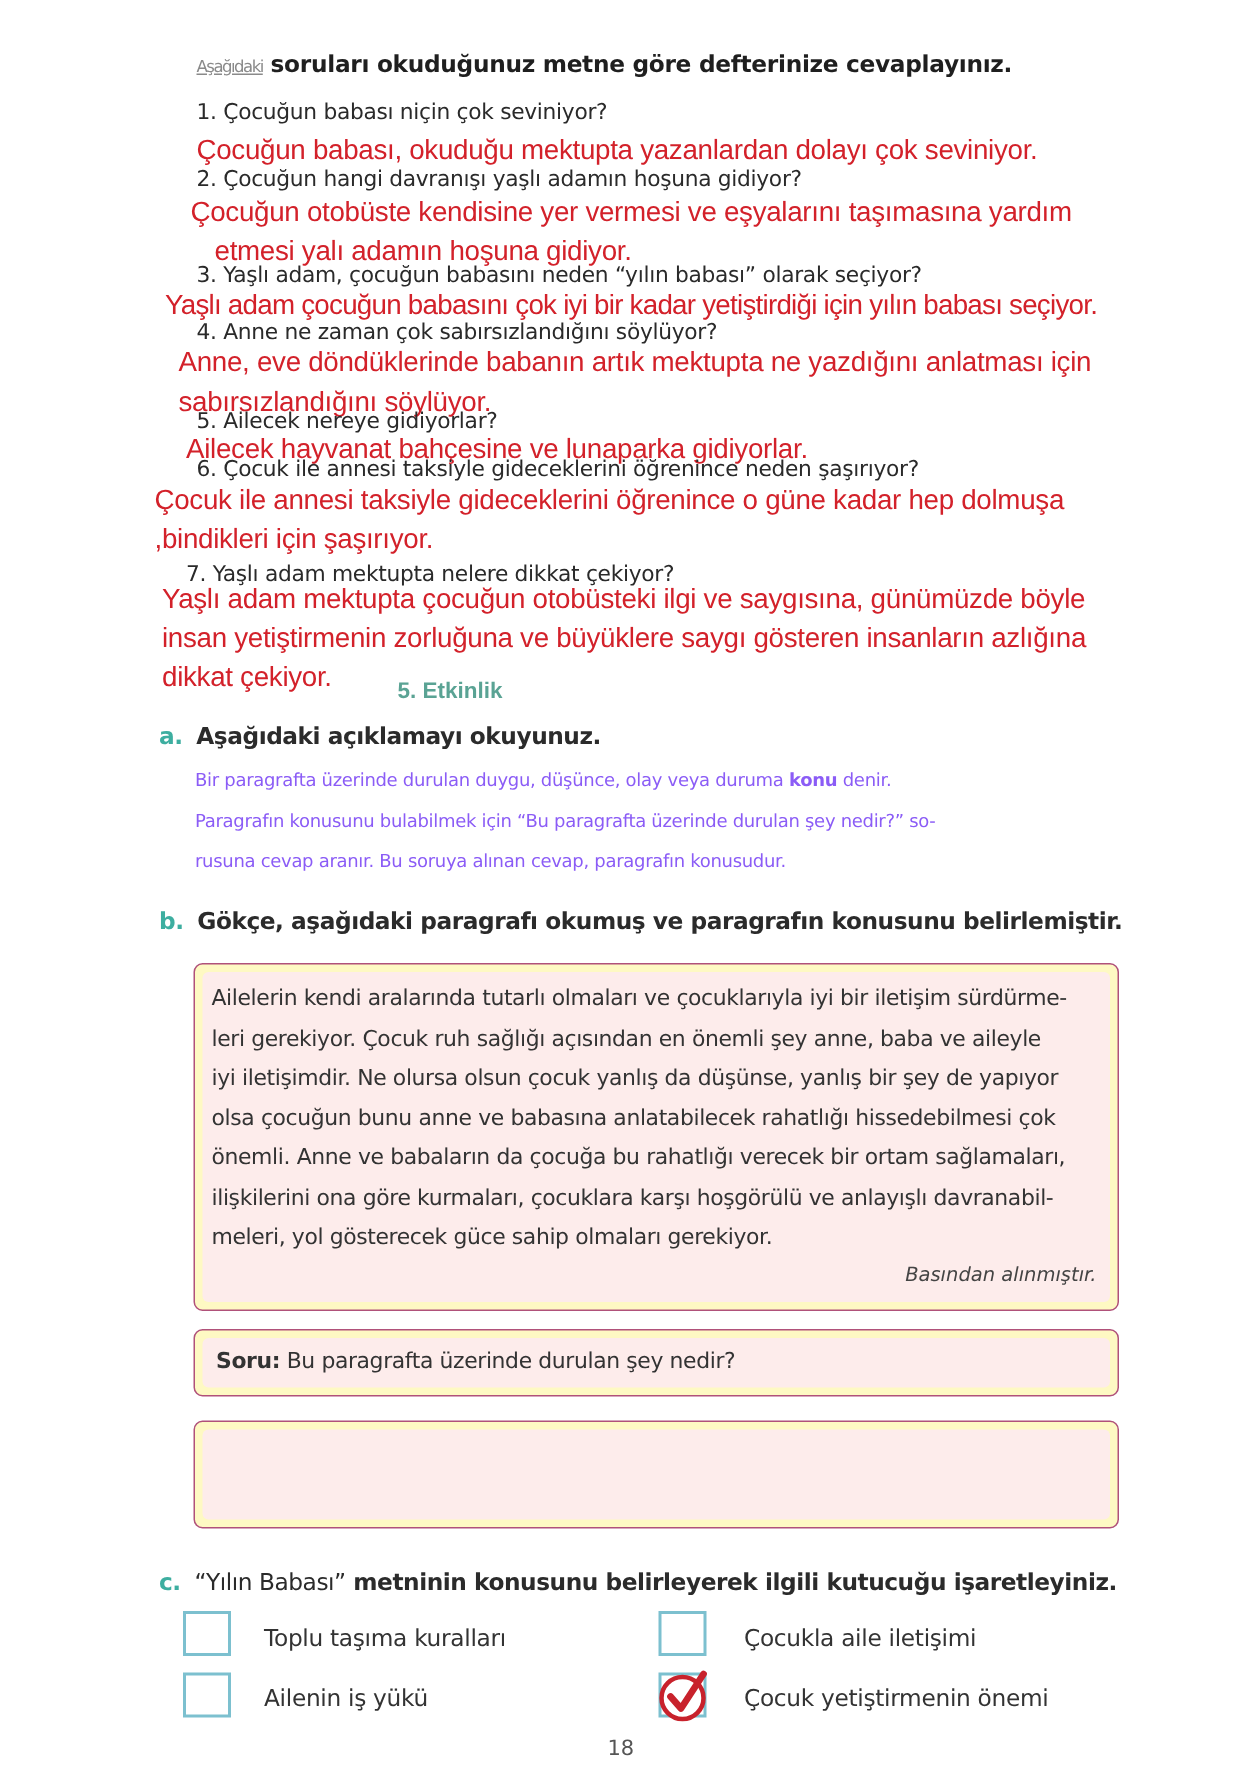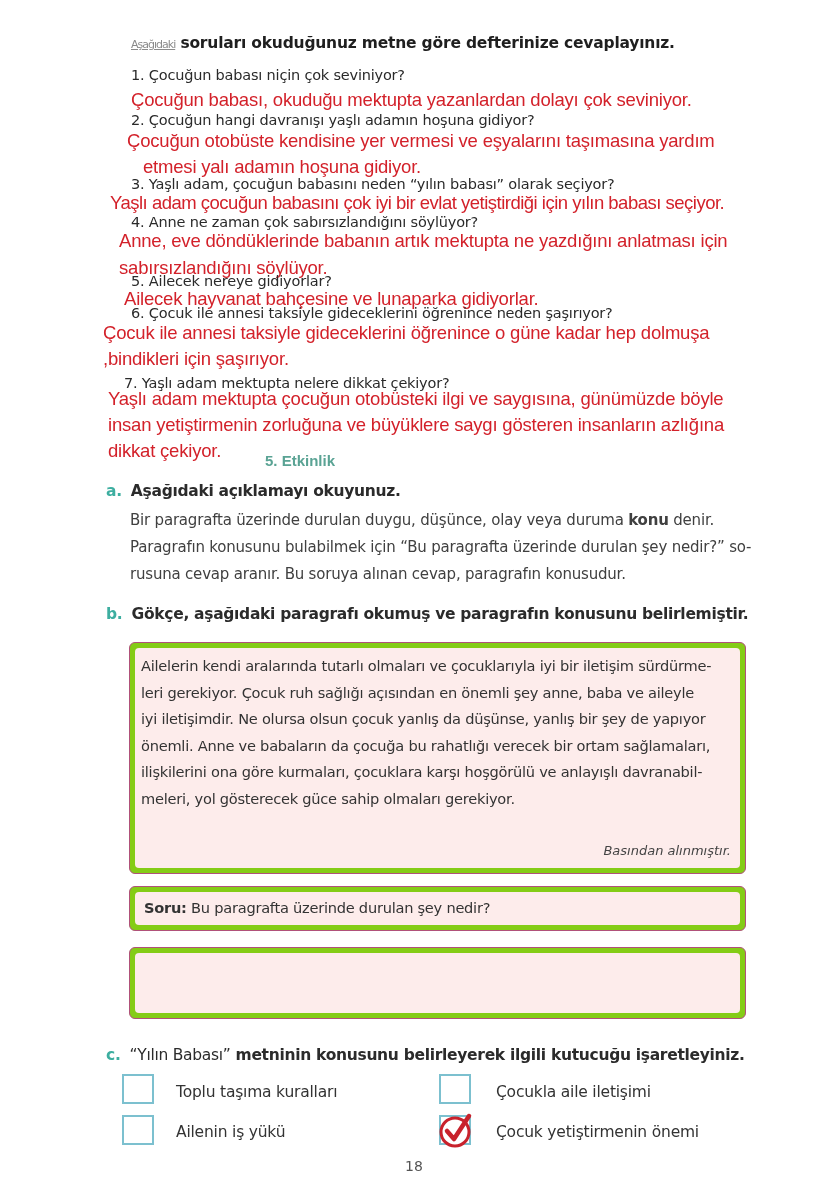--- a/index.html
+++ b/index.html
@@ -8,23 +8,23 @@
     font-family: "DejaVu Sans", sans-serif; color: #2b2b2b;
   }
   .abs { position: absolute; white-space: nowrap; }
   .instr { left: 131px; top: 34px; font-size: 15.5px; font-weight: bold; color: #1f1f1f; letter-spacing: -0.2px; }
   .instr .scr { color: #8a8a8a; font-weight: normal; font-size: 11px; letter-spacing: -1px; text-decoration: underline; }
   .q { font-size: 14.5px; color: #2a2a2a; letter-spacing: -0.2px; }
   .ans { font-family: "Liberation Sans", sans-serif; font-size: 18.5px; color: #d3212a; letter-spacing: -0.2px; }
   .etk { left: 265px; top: 452px; font-size: 15px; font-weight: bold; color: #5aa394; font-family: "Liberation Sans", sans-serif; }
   .sec-letter { color: #3daea0; font-weight: bold; }
   .sec-title { font-size: 15.5px; font-weight: bold; color: #2b2b2b; letter-spacing: -0.3px; }
-  .body-text { font-size: 15px; color: #404040; line-height: 27px; letter-spacing: -0.2px; }
+  .body-text { font-size: 12px; color: #8b5cf6; line-height: 27px; letter-spacing: -0.2px; }
   .box {
-    position: absolute; border: 1.5px solid #b0517a; border-radius: 6px; background: #84cc16;
+    position: absolute; border: 1.5px solid #b0517a; border-radius: 6px; background: #fef9c3;
   }
   .box-inner {
     position: absolute; background: #fdeceb; border-radius: 4px;
   }
   .para { font-size: 14.6px; color: #333; line-height: 26.5px; letter-spacing: -0.25px; }
   .src { font-style: italic; font-size: 13px; color: #444; }
   .cb { position: absolute; width: 32px; height: 30px; border: 2px solid #7cc0cf; box-sizing: border-box; }
   .opt { font-size: 15.5px; color: #333; letter-spacing: -0.2px; }
   .check { position: absolute; }
 </style>
@@ -37,21 +37,21 @@
 </div>
 
 <div class="abs q" style="left:131px; top:67px;">1.  Çocuğun babası niçin çok seviniyor?</div>
 <div class="abs ans" style="left:131px; top:89px;">Çocuğun babası, okuduğu mektupta yazanlardan dolayı çok seviniyor.</div>
 
 <div class="abs q" style="left:131px; top:112px;">2.  Çocuğun hangi davranışı yaşlı adamın hoşuna gidiyor?</div>
 <div class="abs ans" style="left:127px; top:130px;">Çocuğun otobüste kendisine yer vermesi ve eşyalarını taşımasına yardım</div>
 <div class="abs ans" style="left:127px; top:156px;margin-left:16px;">etmesi yalı adamın hoşuna gidiyor.</div>
 
 <div class="abs q" style="left:131px; top:176px;">3.  Yaşlı adam, çocuğun babasını neden “yılın babası” olarak seçiyor?</div>
-<div class="abs ans" style="left:110px; top:192px; letter-spacing:-0.5px;">Yaşlı adam çocuğun babasını çok iyi bir evlat yetiştirdiği için yılın babası seçiyor.</div>
+<div class="abs ans" style="left:110px; top:192px; letter-spacing:-0.5px;">Yaşlı adam çocuğun babasını çok iyi bir kadar yetiştirdiği için yılın babası seçiyor.</div>
 
 <div class="abs q" style="left:131px; top:214px;">4.  Anne ne zaman çok sabırsızlandığını söylüyor?</div>
 <div class="abs ans" style="left:119px; top:230px;">Anne, eve döndüklerinde babanın artık mektupta ne yazdığını anlatması için</div>
 <div class="abs ans" style="left:119px; top:257px;">sabırsızlandığını söylüyor.</div>
 
 <div class="abs q" style="left:131px; top:273px;">5.  Ailecek nereye gidiyorlar?</div>
 <div class="abs ans" style="left:124px; top:288px;text-align:center;">Ailecek hayvanat bahçesine ve lunaparka gidiyorlar.</div>
 
 <div class="abs q" style="left:131px; top:305px;">6.  Çocuk ile annesi taksiyle gideceklerini öğrenince neden şaşırıyor?</div>
 <div class="abs ans" style="left:103px; top:322px;">Çocuk ile annesi taksiyle gideceklerini öğrenince o güne kadar hep dolmuşa</div>
@@ -78,20 +78,21 @@
   <span class="sec-letter">b.</span>
   <span style="margin-left:4px;">Gökçe, aşağıdaki paragrafı okumuş ve paragrafın konusunu belirlemiştir.</span>
 </div>
 
 <div class="box" style="left:129px; top:642px; width:615px; height:230px;">
   <div class="box-inner" style="left:5px; top:5px; right:5px; bottom:5px;"></div>
   <div class="abs para" style="left:11px; top:10px;">
     <div>Ailelerin kendi aralarında tutarlı olmaları ve çocuklarıyla iyi bir iletişim sürdürme-</div>
     <div>leri gerekiyor. Çocuk ruh sağlığı açısından en önemli şey anne, baba ve aileyle</div>
     <div>iyi iletişimdir. Ne olursa olsun çocuk yanlış da düşünse, yanlış bir şey de yapıyor</div>
+    <div>olsa çocuğun bunu anne ve babasına anlatabilecek rahatlığı hissedebilmesi çok</div>
     <div>önemli. Anne ve babaların da çocuğa bu rahatlığı verecek bir ortam sağlamaları,</div>
     <div>ilişkilerini ona göre kurmaları, çocuklara karşı hoşgörülü ve anlayışlı davranabil-</div>
     <div>meleri, yol gösterecek güce sahip olmaları gerekiyor.</div>
   </div>
   <div class="abs src" style="right:14px; top:200px;">Basından alınmıştır.</div>
 </div>
 
 <div class="box" style="left:129px; top:886px; width:615px; height:43px;">
   <div class="box-inner" style="left:5px; top:5px; right:5px; bottom:5px;"></div>
   <div class="abs para" style="left:14px; top:8px;">

